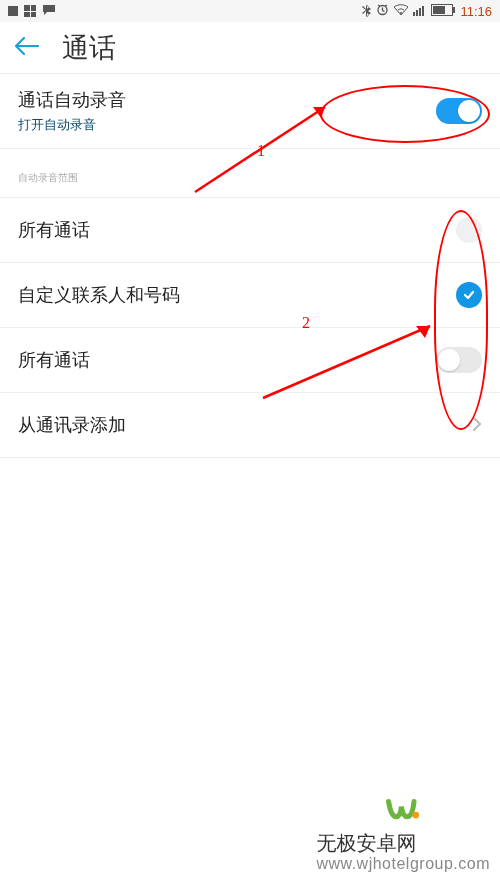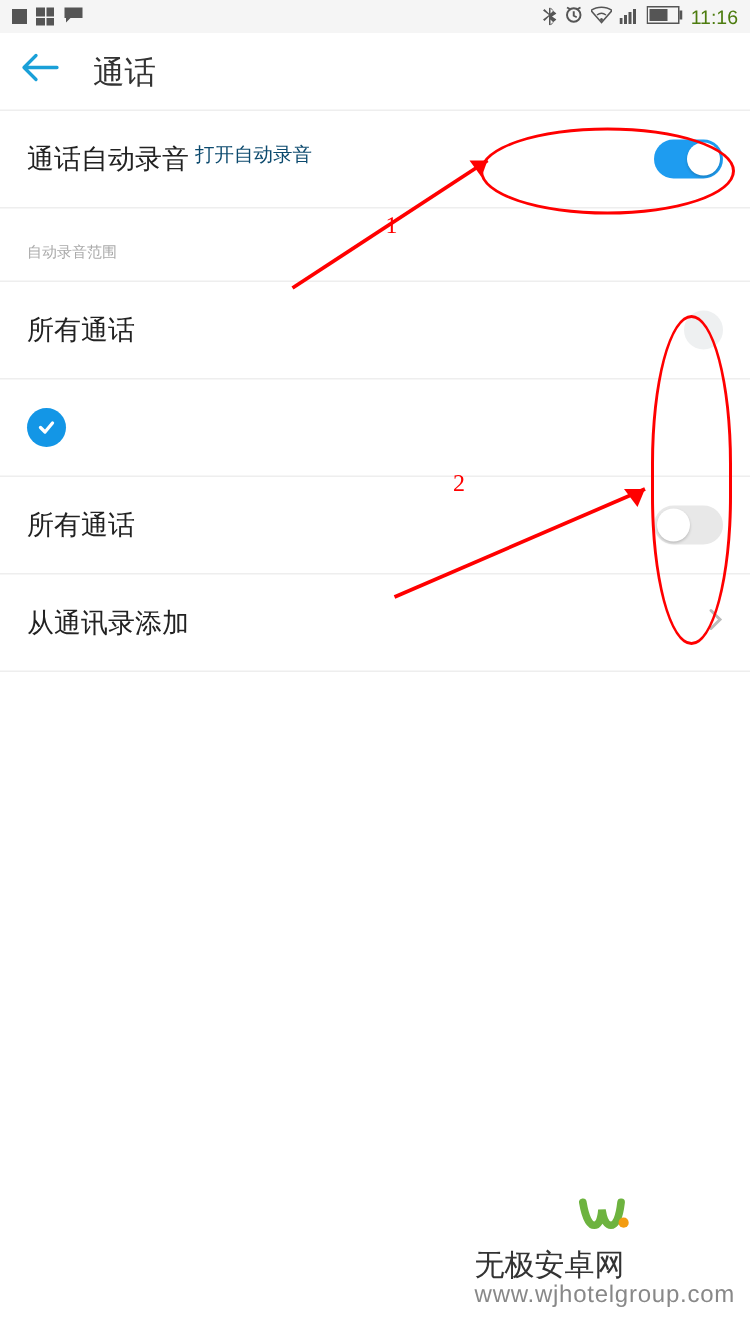--- a/index.html
+++ b/index.html
@@ -12,45 +12,45 @@
     overflow: hidden;
   }
   .status-bar {
     height: 22px;
     background: #f5f5f5;
     display: flex;
     align-items: center;
     justify-content: space-between;
     padding: 0 8px;
     font-size: 13px;
-    color: #4d7c0f;
+    color: #c2410c;
   }
   .status-left { display: flex; gap: 6px; align-items: center; }
   .status-right { display: flex; gap: 5px; align-items: center; font-weight: 500;}
   .sq { width:10px; height:10px; background:#555; }
   .grid4 { width:12px; height:12px; display:grid; grid-template-columns:1fr 1fr; grid-template-rows:1fr 1fr; gap:1px;}
   .grid4 span { background:#555;}
   .header {
     height: 52px;
     display: flex;
     align-items: center;
     padding: 0 14px;
     gap: 22px;
     border-bottom: 1px solid #eee;
   }
   .back-arrow { color:#1aa0d8; font-size:24px; line-height:1;}
-  .header-title { font-size: 21px; color:#333; }
+  .header-title { font-size: 27px; color:#333; }
   .row {
     padding: 14px 18px;
     display: flex;
     align-items: center;
     justify-content: space-between;
     min-height: 64px;
   }
-  .row-texts { display:flex; flex-direction:row; gap:4px;}
+  .row-texts { display:flex; flex-direction:column; gap:4px;}
   .row-title { font-size: 18px; color:#222;}
   .row-sub { font-size: 13px; color:#0c4a6e;}
   .section-label { font-size: 10px; color:#aaa; padding: 22px 18px 12px;}
   .divider { height:1px; background:#eee; margin: 0 0;}
   .toggle {
     width: 46px; height: 26px; border-radius: 13px; position:relative;
   }
   .toggle.on { background:#1e9cf0;}
   .toggle.off { background:#e8e8e8;}
   .toggle .knob {
@@ -158,20 +158,21 @@
 <div class="section-label">自动录音范围</div>
 <div class="divider"></div>
 
 <div class="row">
   <div class="row-title">所有通话</div>
   <div class="radio unchecked"></div>
 </div>
 <div class="divider"></div>
 
 <div class="row">
+  <div class="row-title">自定义联系人和号码</div>
   <div class="radio checked">
     <svg width="14" height="14" viewBox="0 0 14 14">
         <path d="M3 7l3 3 5-6" stroke="#fff" stroke-width="2.2" fill="none" stroke-linecap="round" stroke-linejoin="round"></path>
       </svg>
   </div>
 </div>
 <div class="divider"></div>
 
 <div class="row">
   <div class="row-title">所有通话</div>

